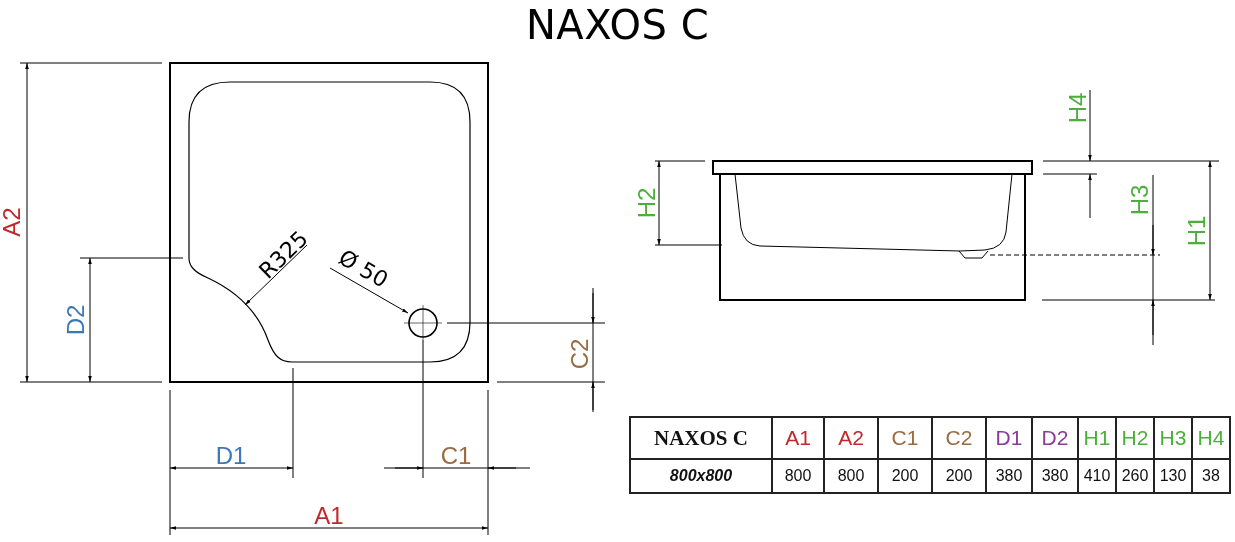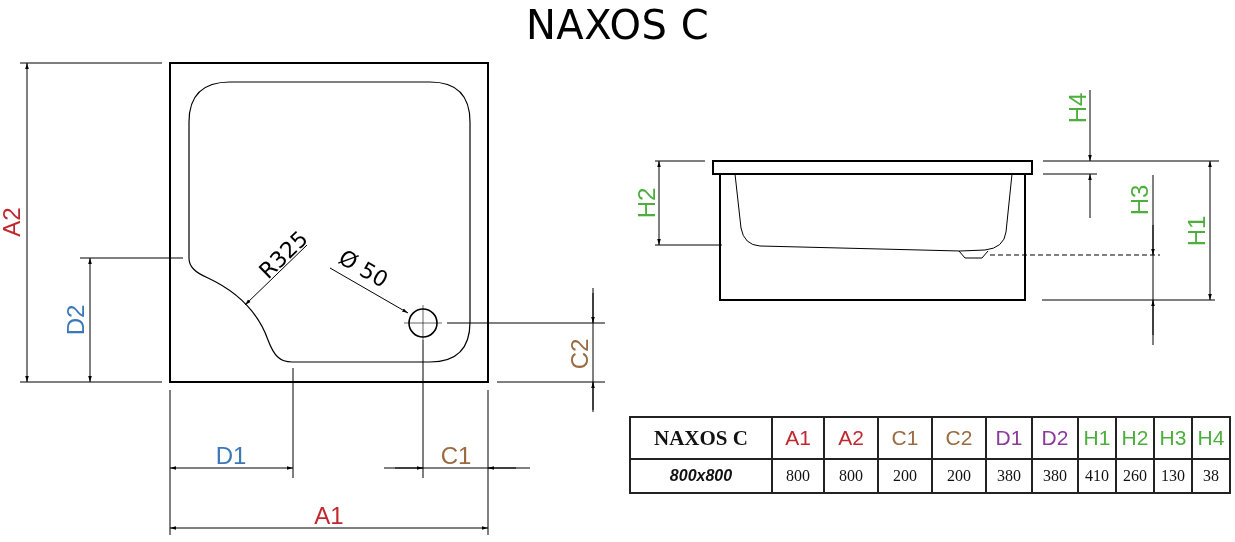--- a/index.html
+++ b/index.html
@@ -6,21 +6,21 @@
   body { width: 1235px; height: 542px; position: relative; overflow: hidden; font-family: "Liberation Sans", sans-serif; }
   #title { position: absolute; left: 0; top: 2px; width: 1235px; text-align: center; font-family: "DejaVu Sans", sans-serif; font-size: 40px; color: #000; letter-spacing: 0.5px; }
   svg#drawing { position: absolute; left: 0; top: 0; }
   .lbl { font-family: "Liberation Sans", sans-serif; font-size: 24px; }
   .dimtxt { font-family: "DejaVu Sans", sans-serif; font-size: 22px; fill: #000; }
   table#spec { position: absolute; left: 629px; top: 416px; border-collapse: collapse; border: 2px solid #222; }
   table#spec td, table#spec th { border: 2px solid #222; padding: 0; text-align: center; height: 32px; font-weight: normal; }
   table#spec thead th { height: 40px; font-size: 21px; }
   table#spec th.model { width: 140px; font-family: "Liberation Serif", serif; font-weight: bold; font-size: 21px; color: #111; }
   table#spec td.model { font-weight: bold; font-style: italic; font-size: 16px; color: #111; }
-  table#spec td.val { font-size: 16px; color: #111; font-family: Liberation Serif, serif; }
+  table#spec td.val { font-size: 16px; color: #111; }
   .w50 { width: 50px; } .w52 { width: 52px; } .w42 { width: 38px; }
 </style>
 </head>
 <body>
 
 <div id="title">NAXOS C</div>
 
 <svg id="drawing" width="1235" height="542" viewBox="0 0 1235 542">
   <defs>
     <marker id="arr" viewBox="0 0 10 10" refX="10" refY="5" markerWidth="6" markerHeight="14" orient="auto-start-reverse" markerUnits="userSpaceOnUse">

